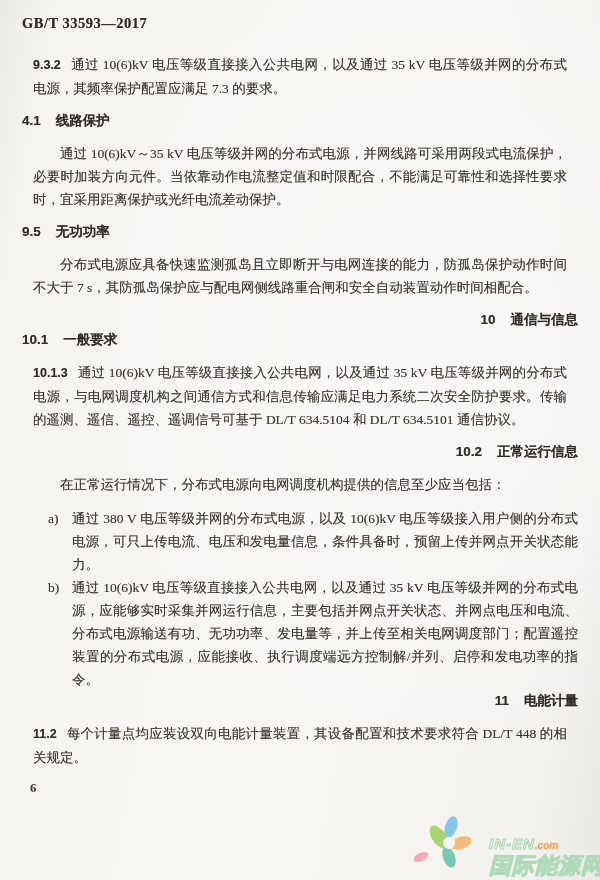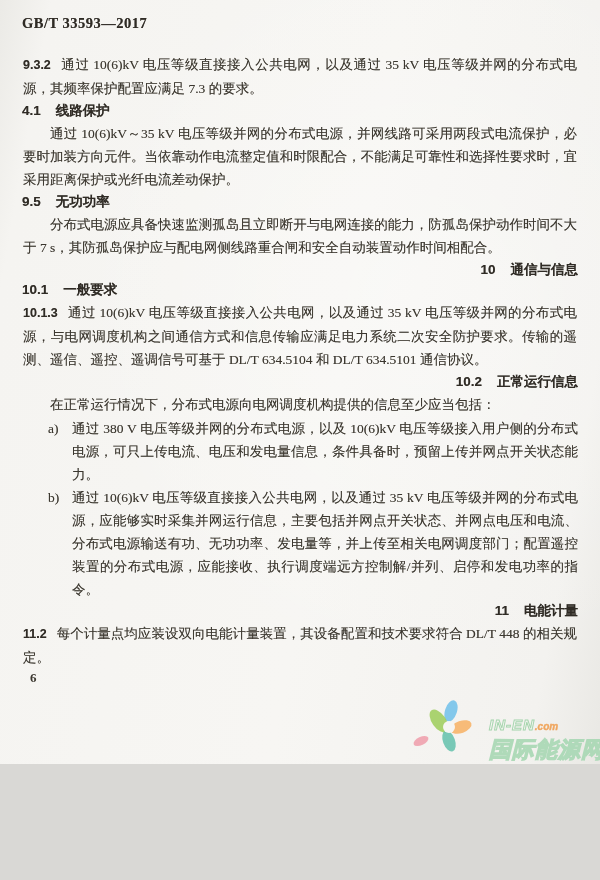--- a/index.html
+++ b/index.html
@@ -1,18 +1,18 @@
 <!DOCTYPE html>
 <html lang="zh"><head>
 <meta charset="utf-8">
 <style>
   html,body{margin:0;padding:0;background:#d9d8d5;}
   .page{
     position:relative;
-    width:600px;height:764px;
+    width:600px;height:880px;
     margin:0 auto;
     box-sizing:border-box;
     padding:6px 22px 0 22px;
     background:
       radial-gradient(ellipse at 70% 40%, rgba(255,255,255,0.35), rgba(255,255,255,0) 60%),
       linear-gradient(100deg,#ebeae6 0%,#f5f4f1 7%,#f7f6f3 55%,#f3f2ef 90%,#e9e8e4 100%);
     overflow:hidden;
     font-family:"Liberation Serif","DejaVu Serif",serif;
     color:#3b372f;
     font-size:13.5px;
@@ -21,21 +21,21 @@
   .doc-header{
     font-weight:bold;
     font-size:14.5px;
     letter-spacing:0.5px;
     color:#2f2b25;
     margin:6px 0 18px 0;
     font-family:"Liberation Serif","DejaVu Serif",serif;
     text-shadow:0 0 0.6px rgba(47,43,37,0.55);
   }
   p.clause, p.body-par{
-    margin:1px;
+    margin:11px;
     text-align:justify;
     text-shadow:0 0 0.5px rgba(59,55,47,0.45);
   }
   p.body-par{text-indent:2em;}
   .mt8{margin-top:8px;}
   .cnum{
     font-family:"Liberation Sans","DejaVu Sans",sans-serif;
     font-weight:bold;
     font-size:12.5px;
     color:#2f2b25;
@@ -77,21 +77,21 @@
     align-items:flex-end;
     opacity:0.9;
     pointer-events:none;
   }
   .wm-text{display:flex;flex-direction:column;align-items:flex-start;margin-left:2px;}
   .wm-row1{
     font-family:"Liberation Sans","DejaVu Sans",sans-serif;
     font-weight:bold;
     font-style:italic;
     font-size:15px;
-    line-height:22px;
+    line-height:16px;
   }
   .wm-en{
     color:rgba(255,255,255,0.25);
     -webkit-text-stroke:1px #9fd3a8;
     letter-spacing:1px;
   }
   .wm-com{
     color:#f0a052;
     font-size:10px;
     -webkit-text-stroke:0.4px #f0a052;

